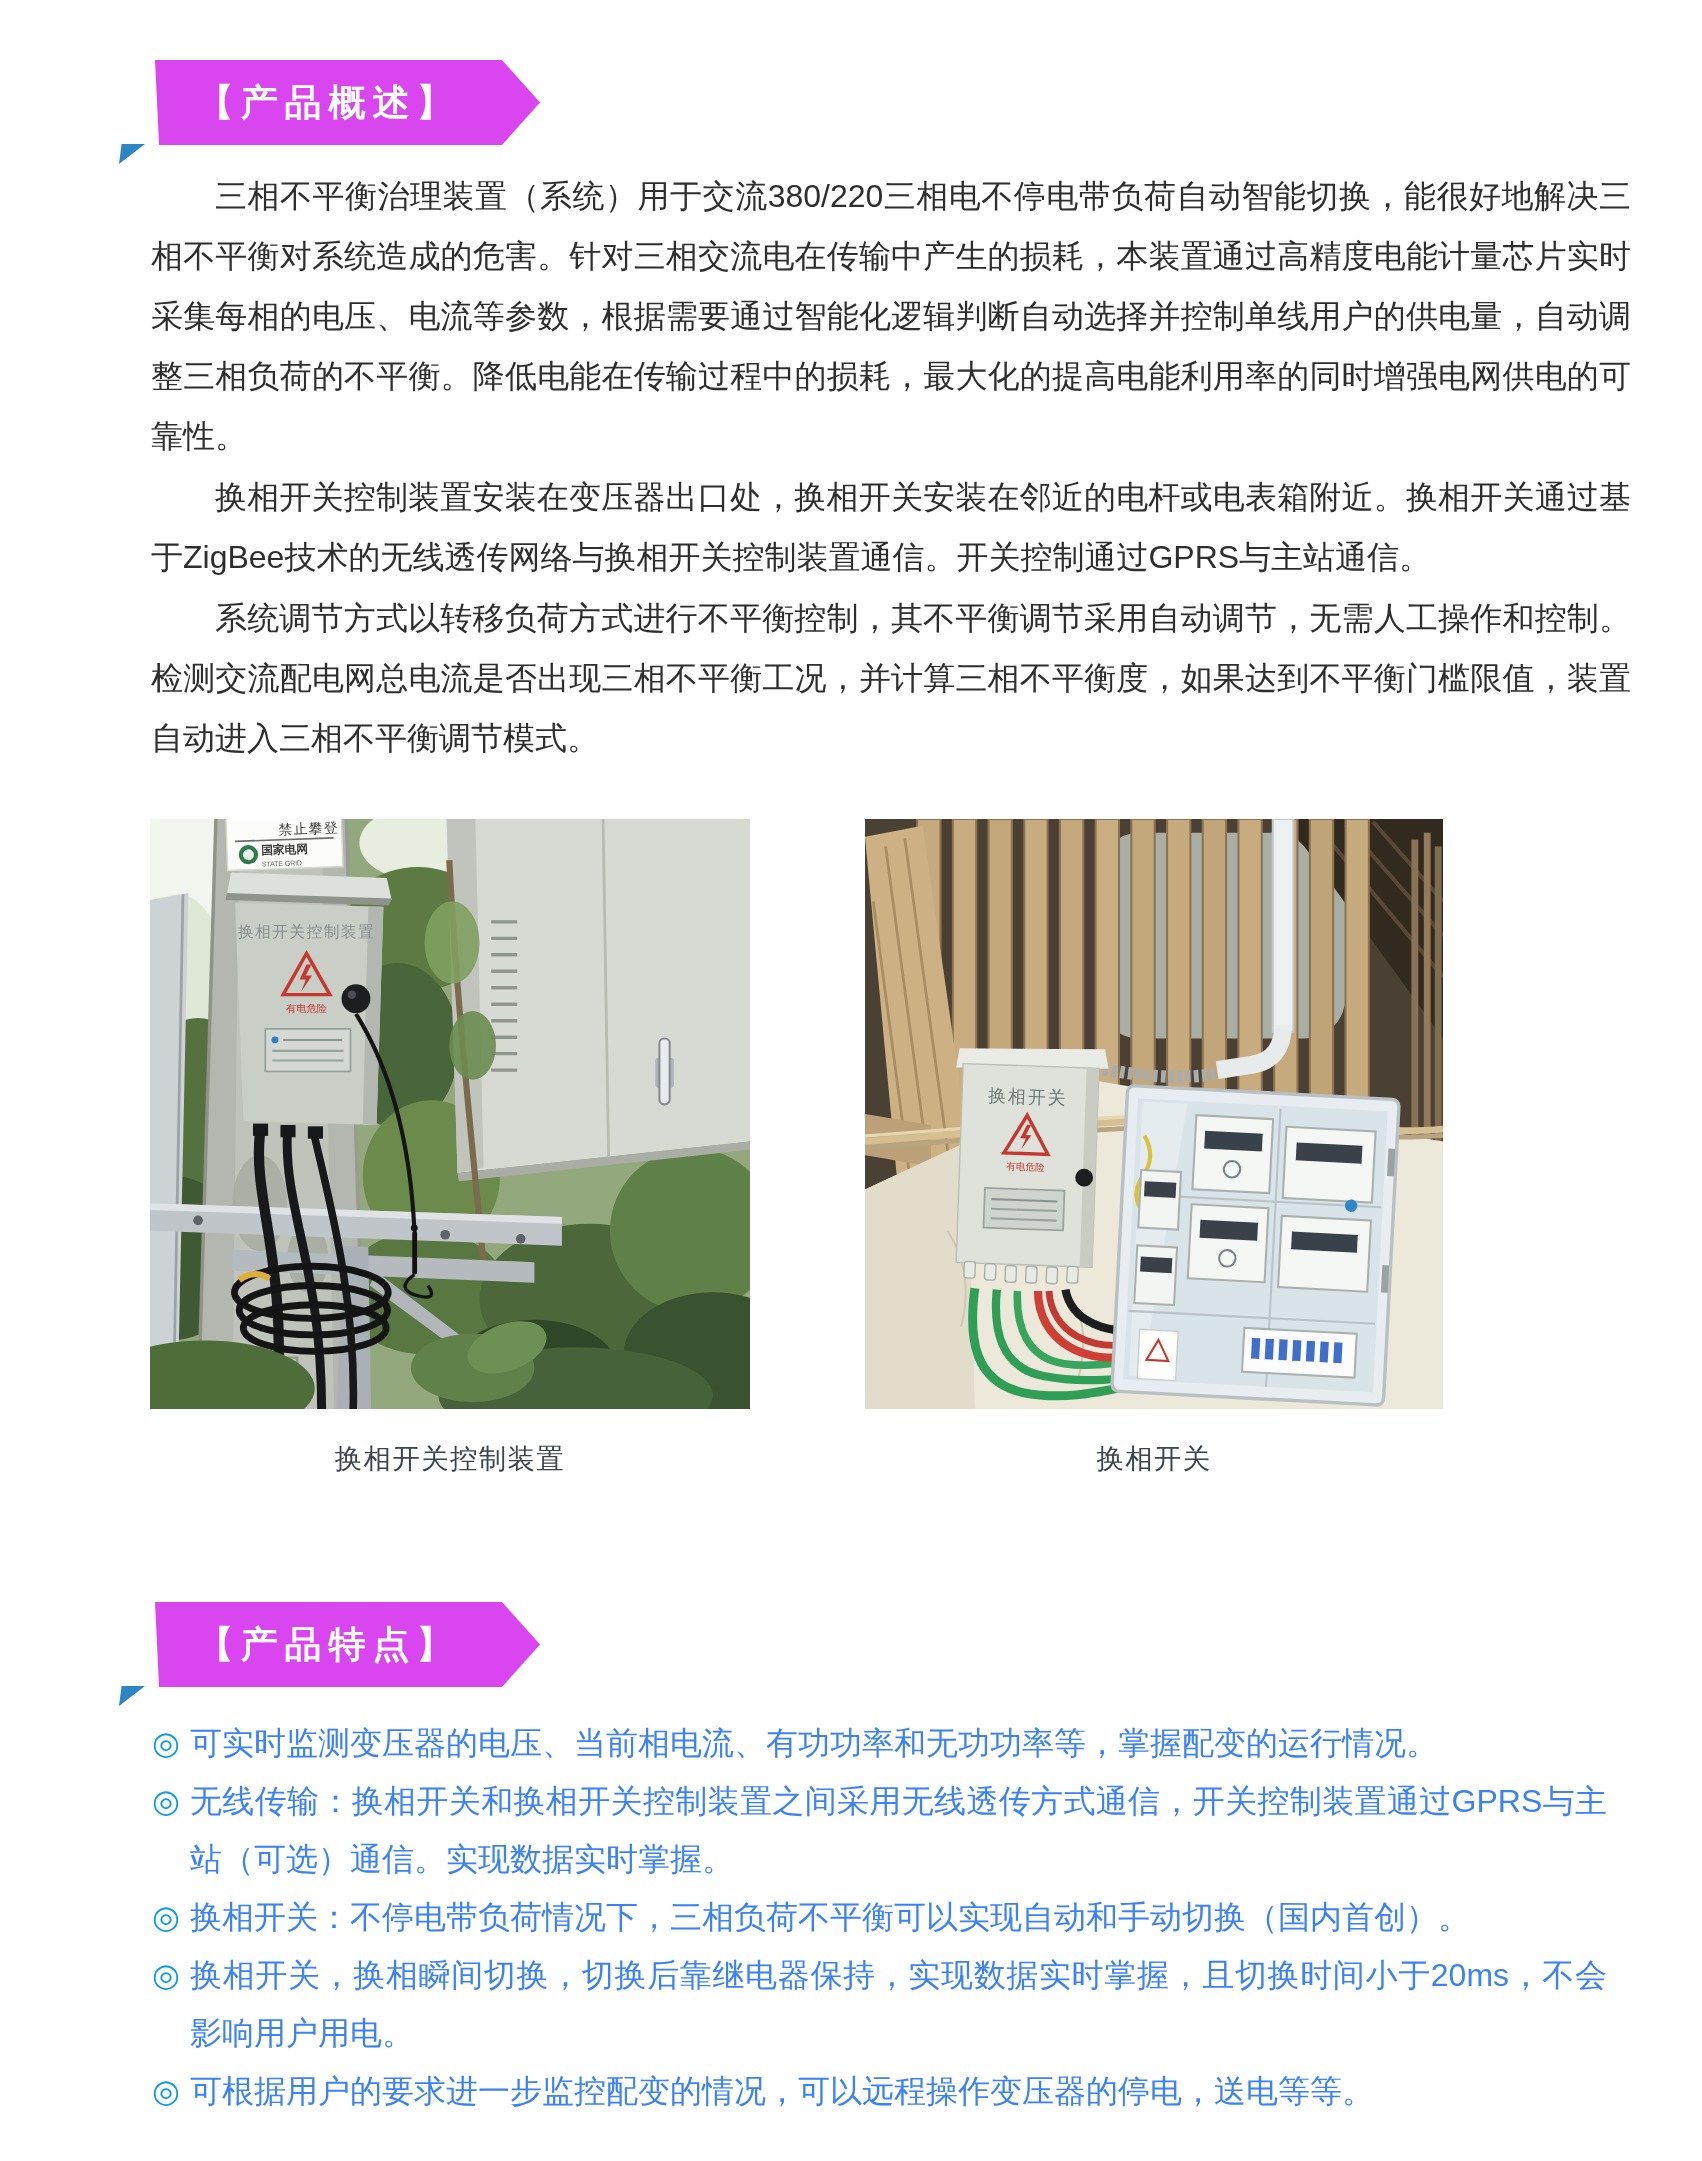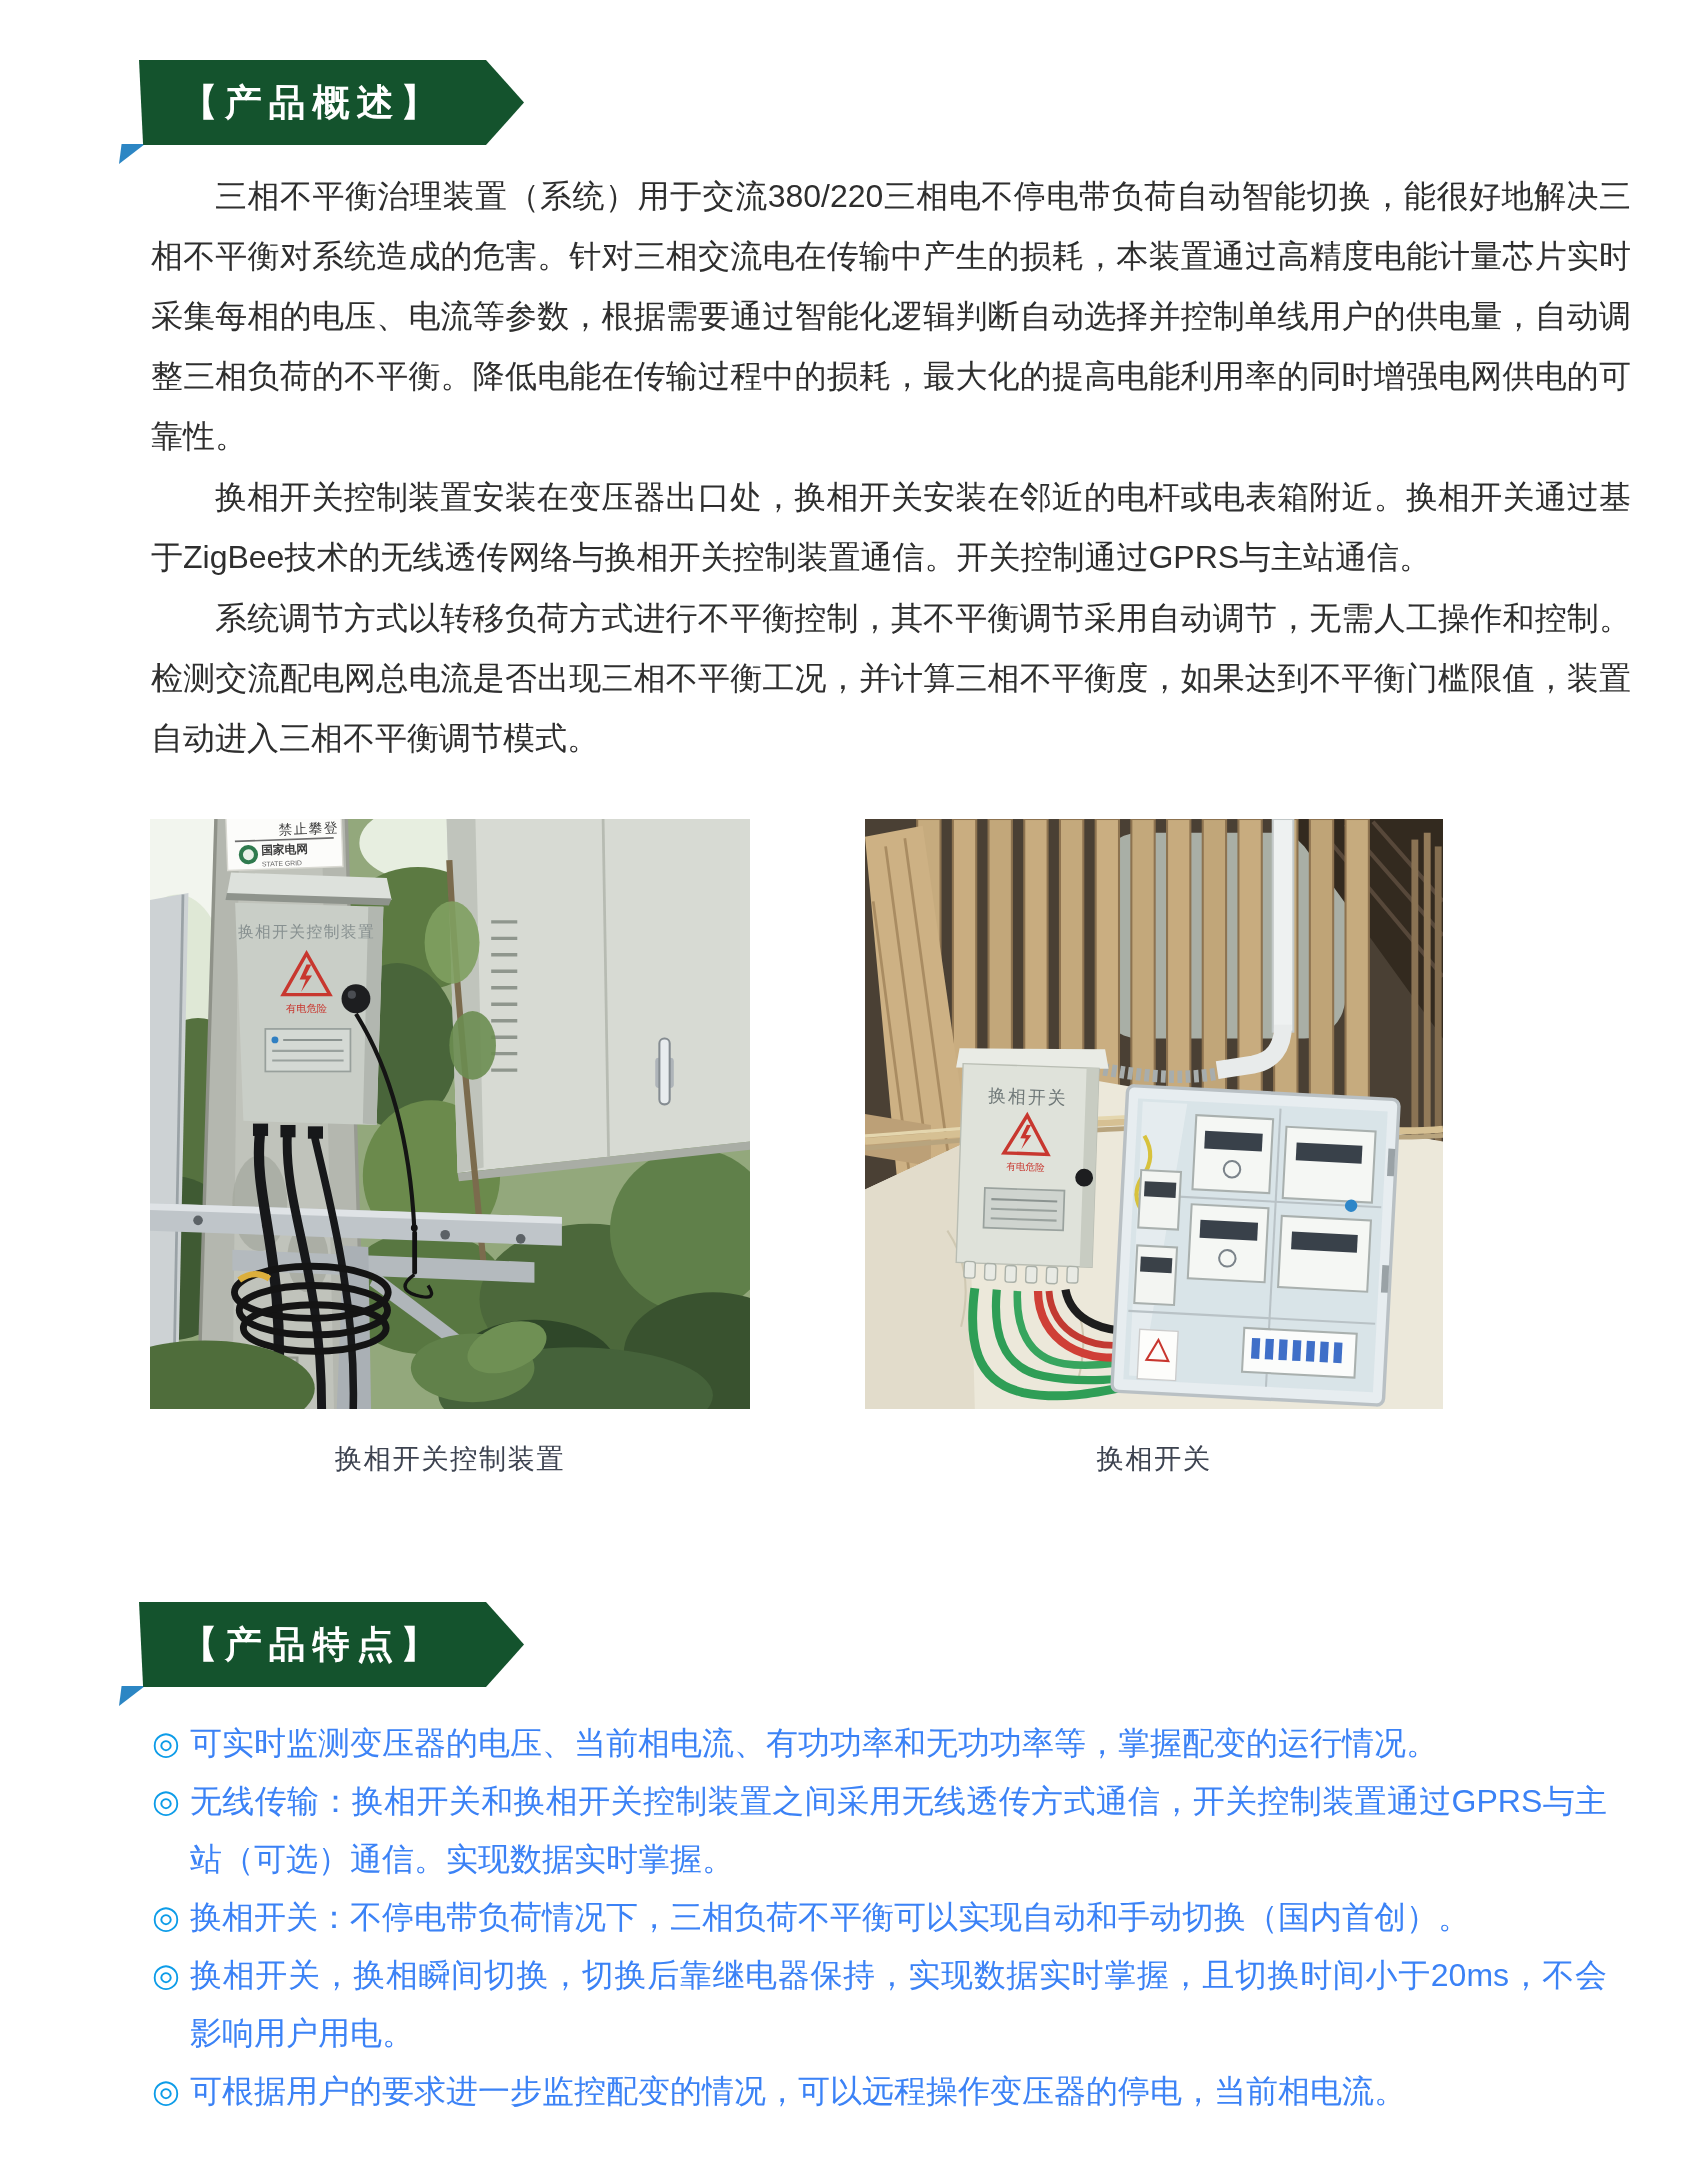--- a/index.html
+++ b/index.html
@@ -5,21 +5,21 @@
   html,body{margin:0;padding:0;background:#ffffff;}
   .page{position:relative;width:1702px;height:2161px;background:#ffffff;overflow:hidden;
         font-family:"Liberation Sans","DejaVu Sans",sans-serif;color:#2e2e2e;}
   svg{display:block;width:100%;height:100%;}
   svg text{font-family:"Liberation Sans","DejaVu Sans",sans-serif;}
 
   
   .banner{position:absolute;left:139px;width:385px;height:85px;}
   .banner--overview{top:60px;}
   .banner--features{top:1602px;}
-  .banner__body{position:absolute;left:0;top:0;width:385px;height:85px;background:#14532d;
+  .banner__body{position:absolute;left:16px;top:0;width:385px;height:85px;background:#d946ef;
     clip-path:polygon(0 0,347px 0,385px 50%,347px 100%,4.1px 100%);
     display:flex;align-items:center;justify-content:center;padding-right:38px;box-sizing:border-box;text-align:right;}
   .banner__fold{position:absolute;left:-20px;top:84px;width:26px;height:20px;background:#2c86c4;
     clip-path:polygon(10% 0,100% 0,0 100%);}
   .banner__label{color:#ffffff;font-size:37px;font-weight:bold;letter-spacing:6.9px;white-space:nowrap;}
 
   
   .overview-text{position:absolute;left:150px;top:165px;width:1482px;
     font-size:32px;line-height:60px;text-align:justify;color:#2e2e2e;}
   .overview-text p{margin:1px;text-indent:2em;}
@@ -327,19 +327,19 @@
       <li class="feature">
         <span class="feature__bullet">◎</span>
         <span class="feature__text">换相开关：不停电带负荷情况下，三相负荷不平衡可以实现自动和手动切换（国内首创）。</span>
       </li>
       <li class="feature">
         <span class="feature__bullet">◎</span>
         <span class="feature__text">换相开关，换相瞬间切换，切换后靠继电器保持，实现数据实时掌握，且切换时间小于20ms，不会影响用户用电。</span>
       </li>
       <li class="feature">
         <span class="feature__bullet">◎</span>
-        <span class="feature__text">可根据用户的要求进一步监控配变的情况，可以远程操作变压器的停电，当前相电流。</span>
+        <span class="feature__text">可根据用户的要求进一步监控配变的情况，可以远程操作变压器的停电，送电等等。</span>
       </li>
     </ul>
   </section>
 
 </div>
 
 
 </body></html>

